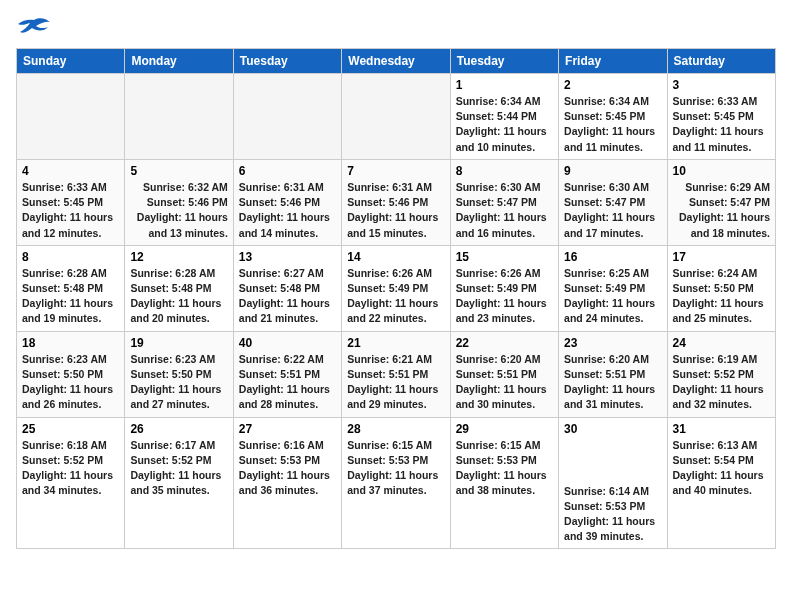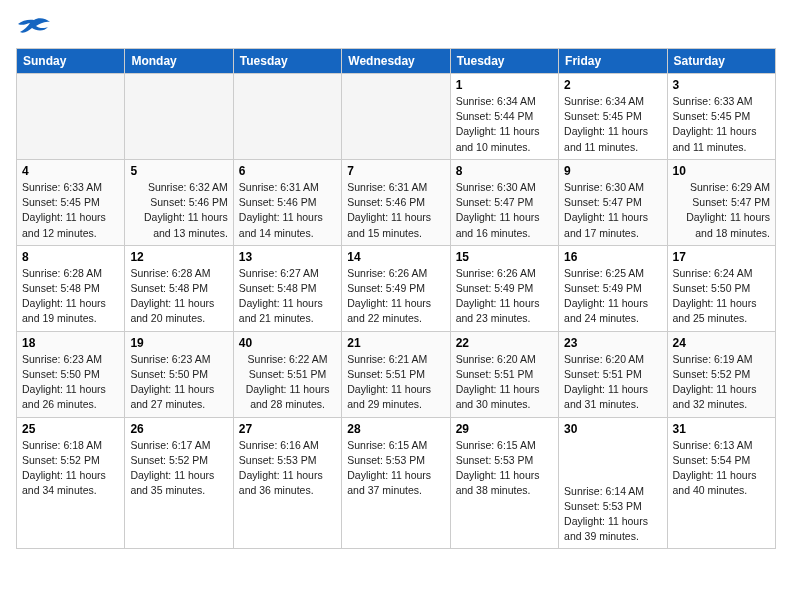--- a/index.html
+++ b/index.html
@@ -74,20 +74,21 @@
     .day-num {
       font-weight: bold;
       font-size: 12px;
       margin-bottom: 2px;
       display: block;
     }
     .day-info {
       font-size: 10.5px;
       color: #222;
       line-height: 1.45;
+      font-weight: bold;
     }
   </style>
 </head>
 <body>
 
 <div class="header-area">
   <div class="logo">
     <div class="logo-row">
       <svg class="logo-bird" viewBox="0 0 36 24" xmlns="http://www.w3.org/2000/svg">
         <path d="M18 4 C22 1, 30 2, 34 6 C28 5, 24 8, 20 10 C22 12, 28 13, 32 11 C28 16, 20 15, 16 12 C12 15, 8 18, 4 16 C8 14, 12 10, 14 7 C10 8, 6 10, 2 8 C6 4, 14 3, 18 4Z" fill="#1565c0"></path>
@@ -258,21 +259,21 @@
         </td>
         <td>
           <span class="day-num">19</span>
           <div class="day-info" style="white-space: pre-line;">Sunrise: 6:23 AM
 Sunset: 5:50 PM
 Daylight: 11 hours
 and 27 minutes.</div>
         </td>
         <td>
           <span class="day-num">40</span>
-          <div class="day-info" style="white-space: pre-line; text-align: center;">Sunrise: 6:22 AM
+          <div class="day-info" style="white-space: pre-line;">Sunrise: 6:22 AM
 Sunset: 5:51 PM
 Daylight: 11 hours
 and 28 minutes.</div>
         </td>
         <td>
           <span class="day-num">21</span>
           <div class="day-info" style="white-space: pre-line;">Sunrise: 6:21 AM
 Sunset: 5:51 PM
 Daylight: 11 hours
 and 29 minutes.</div>

